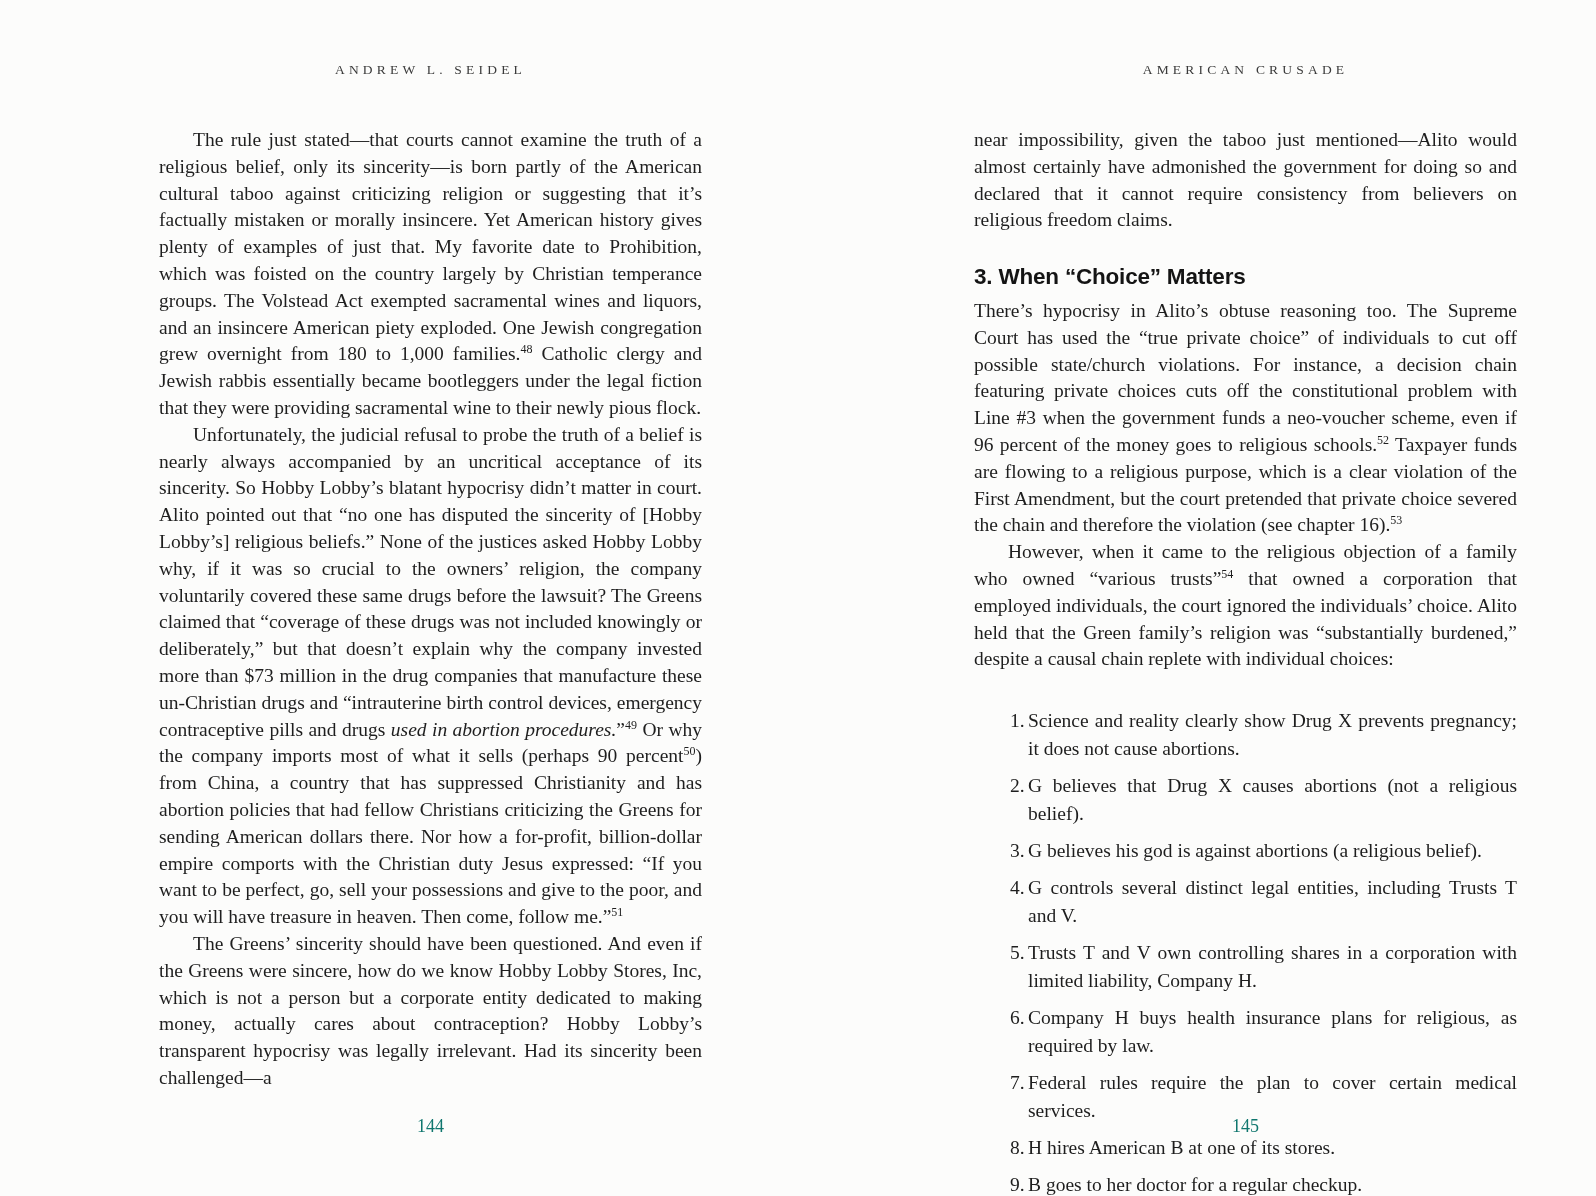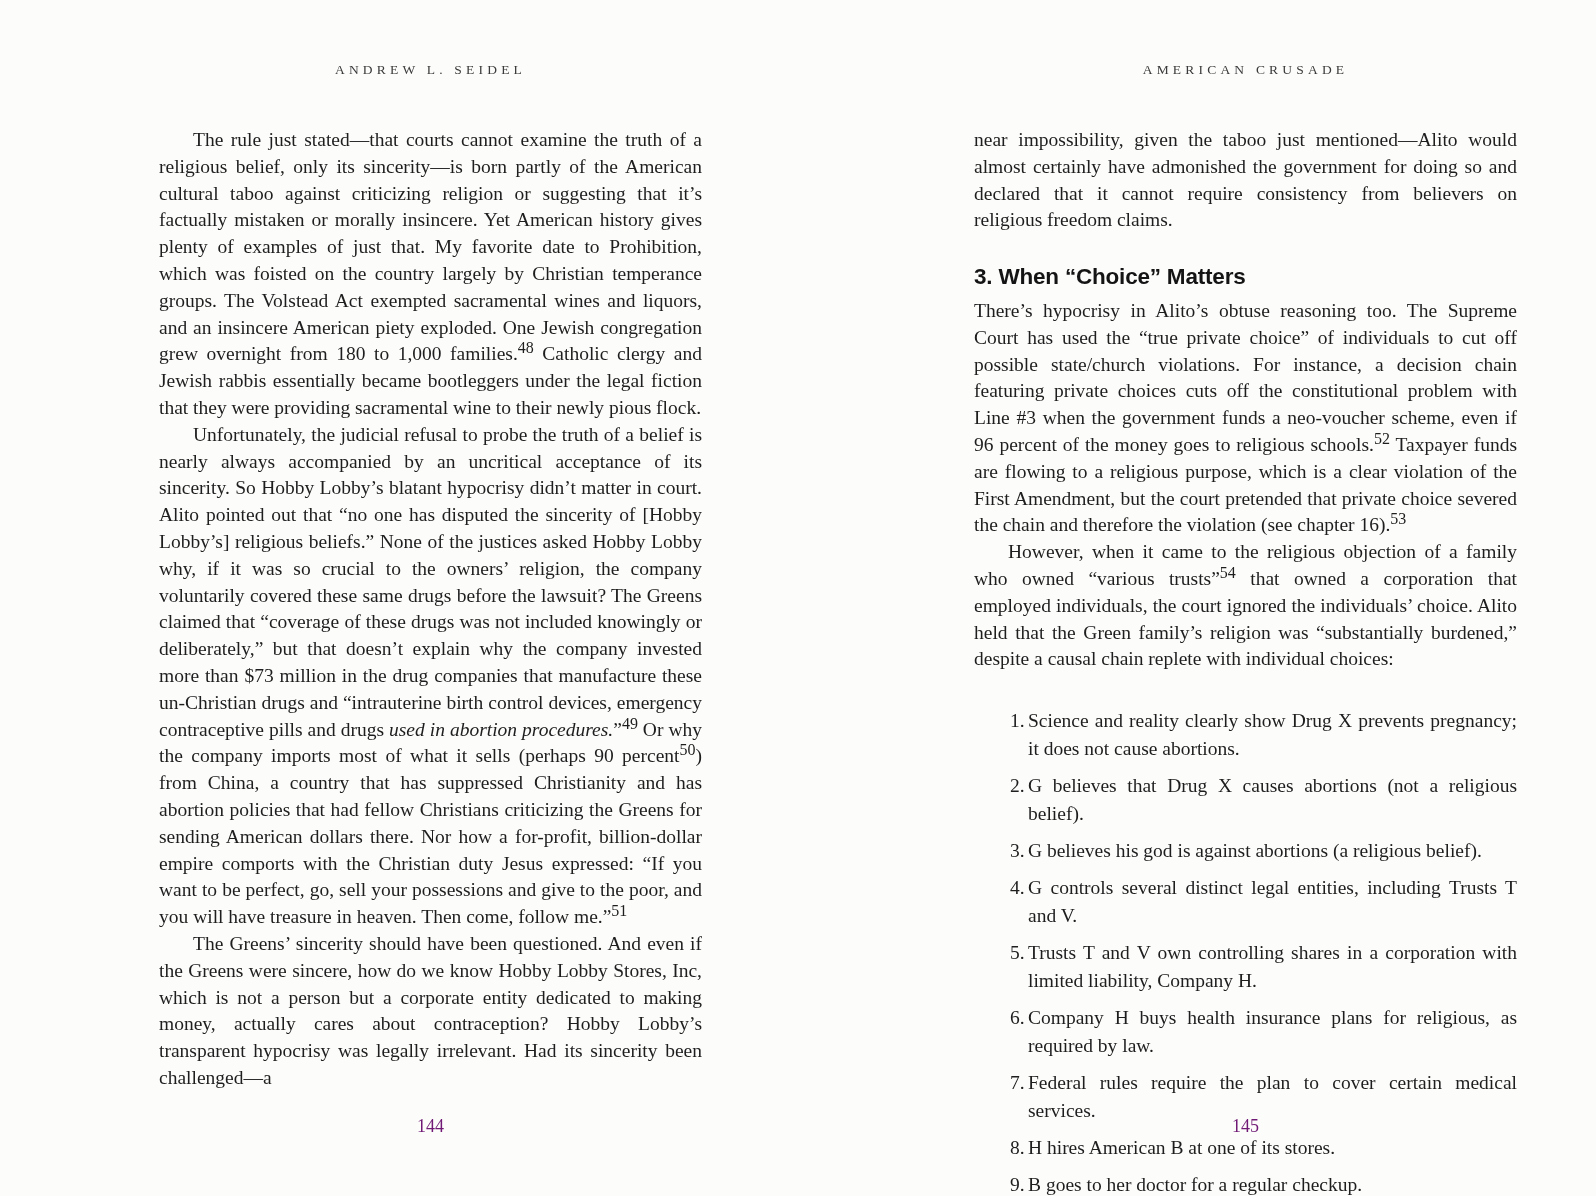--- a/index.html
+++ b/index.html
@@ -46,21 +46,21 @@
   .section-heading {
     font-family: "Liberation Sans", sans-serif;
     font-weight: 700;
     font-size: 22.5px;
     letter-spacing: -0.2px;
     color: #141414;
     margin: 30px 0 7px 0;
     text-align: left;
   }
   sup.fnref {
-    font-size: 16px;
+    font-size: 12px;
     line-height: 0;
     vertical-align: baseline;
     position: relative;
     top: -7px;
   }
   ol.decision-list {
     list-style: none;
     margin: 34px 0 0 0;
     padding: 0 0 0 36px;
   }
@@ -76,21 +76,21 @@
     left: 0;
     top: 0;
   }
   .folio {
     position: absolute;
     top: 1116px;
     left: 0;
     width: 100%;
     text-align: center;
     font-size: 18px;
-    color: #701a75;
+    color: #0f766e;
     font-feature-settings: "onum";
   }
 </style>
 </head>
 <body>
 
 <div class="spread">
 
   <section class="page page-left">
     <header class="running-head">ANDREW L. SEIDEL</header>

